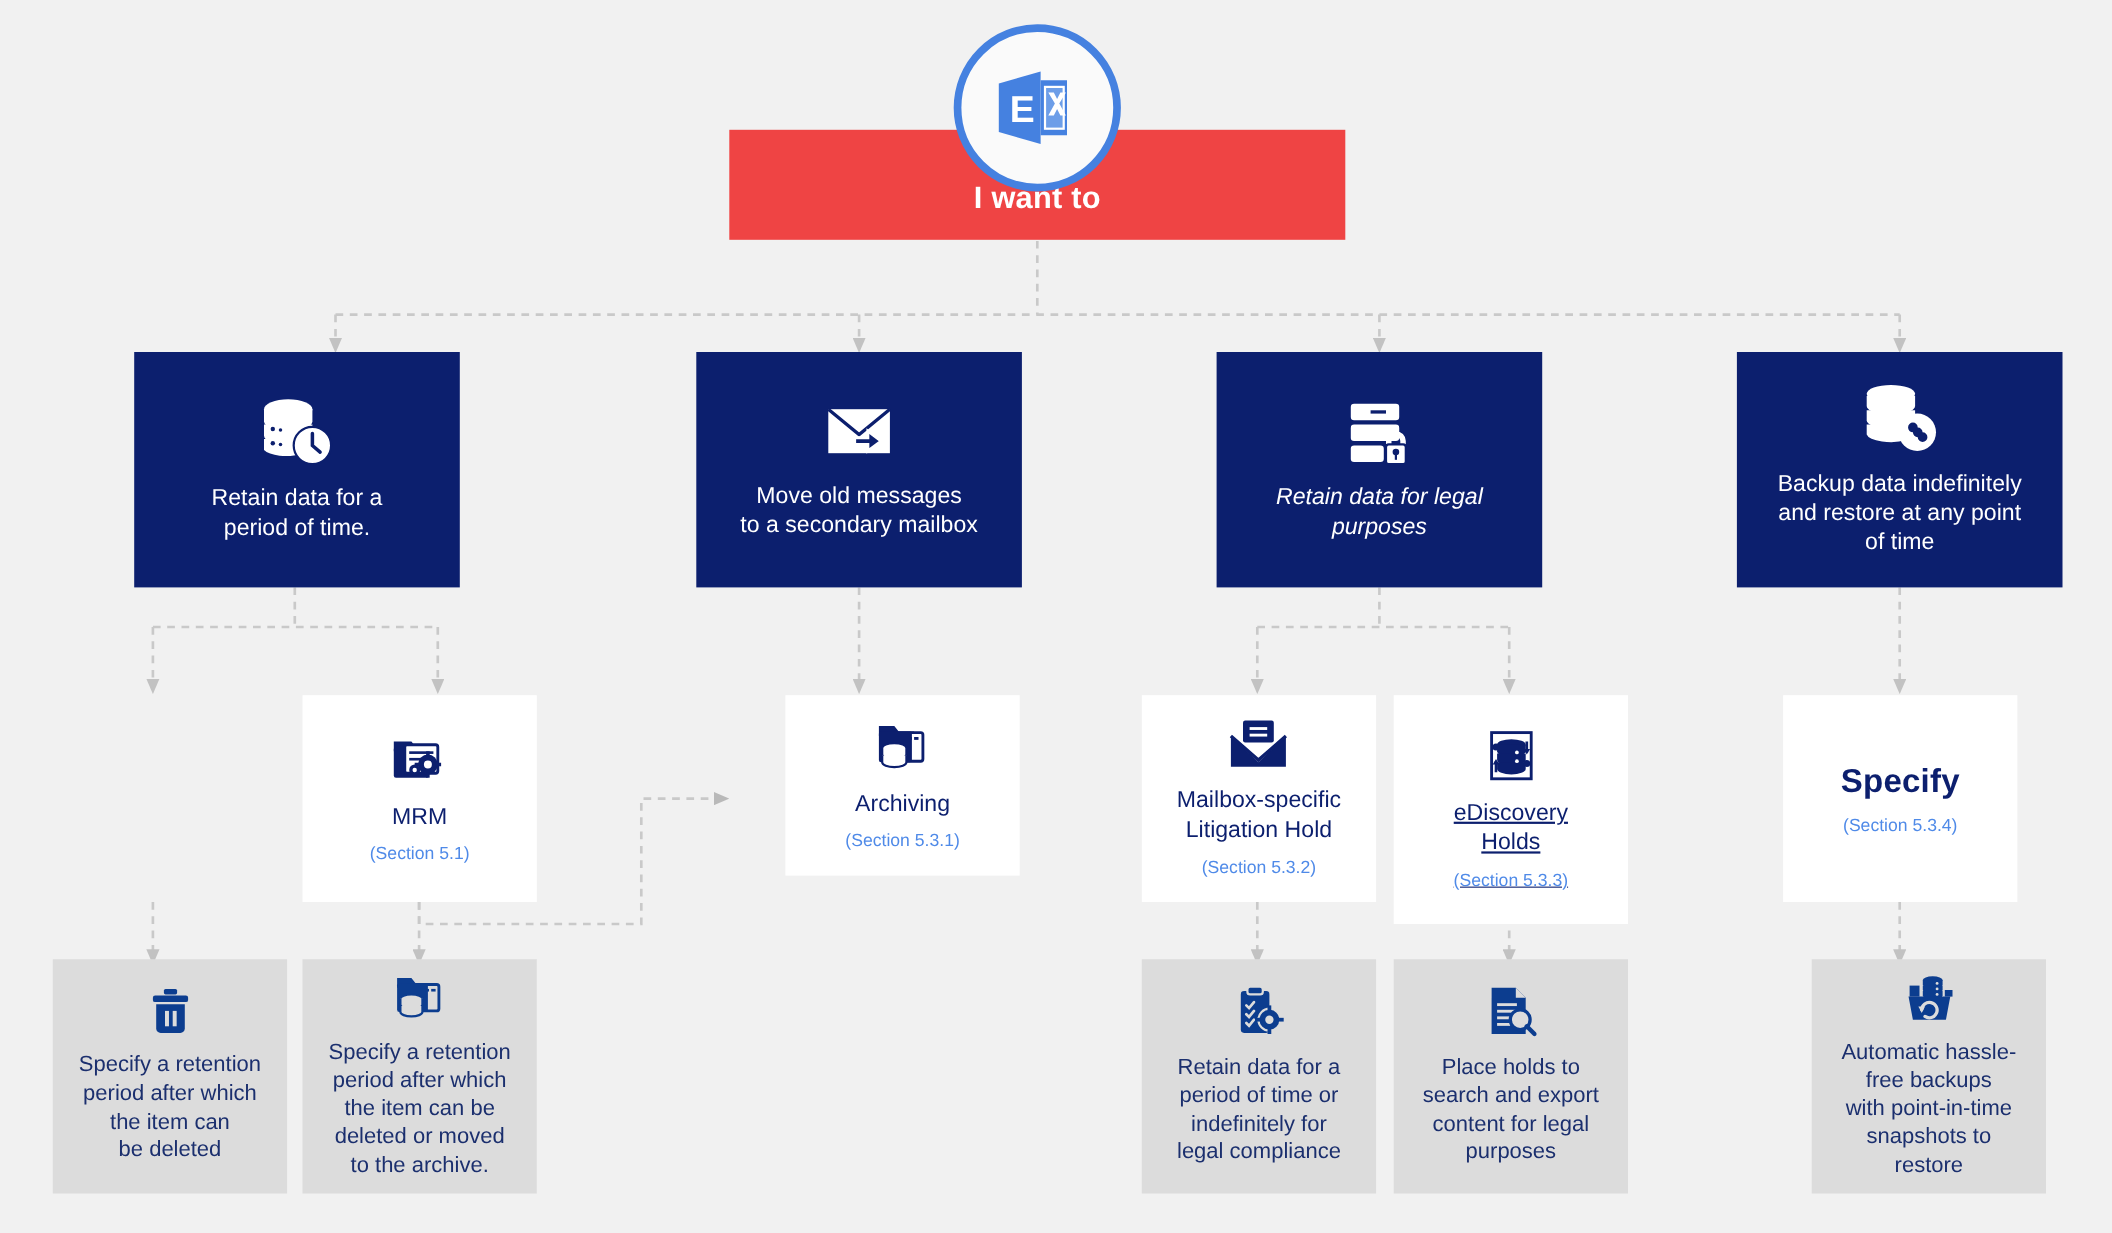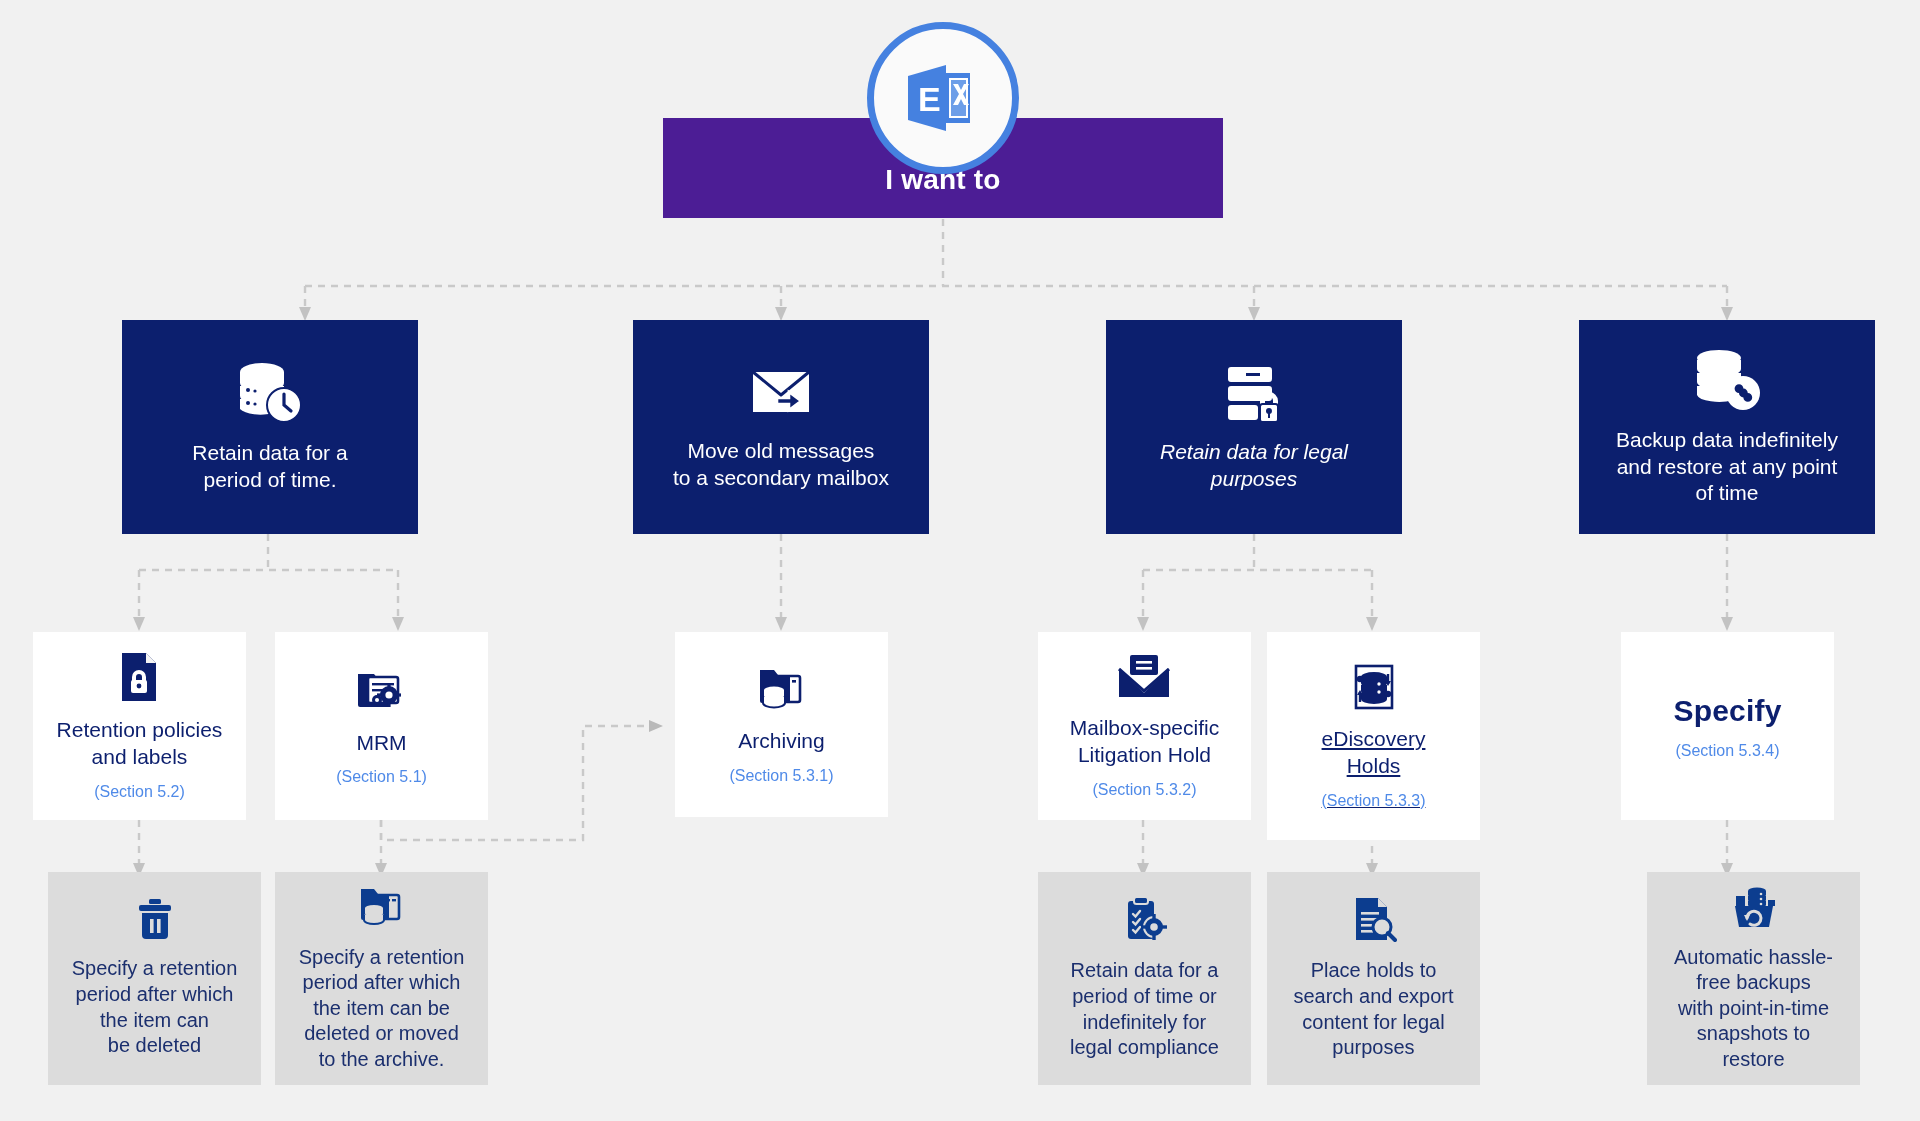--- a/index.html
+++ b/index.html
@@ -10,21 +10,21 @@
     font-family:"Liberation Sans", sans-serif;
     position:relative;
     overflow:hidden;
   }
   .canvas { position:absolute; inset:0; }
   svg.wires { position:absolute; inset:0; width:1920px; height:1121px; pointer-events:none; }
 
   
   .root-banner {
     position:absolute; left:663px; top:118px; width:560px; height:100px;
-    background:#4c1d95;
+    background:#ef4444;
     display:flex; align-items:flex-end; justify-content:center;
     padding-bottom:22px;
   }
   .root-banner .label {
     color:#ffffff; font-size:28px; font-weight:bold; letter-spacing:.2px;
   }
   .logo-badge {
     position:absolute; left:867px; top:22px; width:152px; height:152px;
     border-radius:50%;
     background:#fafafa;
@@ -181,37 +181,20 @@
         <circle cx="52" cy="46" r="17" fill="#fff"></circle>
         <path d="M45 46 a4.4 4.4 0 1 1 4.4 4.4 a4.4 4.4 0 1 0 4.4 -4.4 a4.4 4.4 0 1 1 -4.4 -4.4 a4.4 4.4 0 1 0 -4.4 4.4 z" fill="#0c1f6e" transform="translate(3,0)"></path>
       </svg>
     </div>
     <div class="icon-spacer"></div>
     <div class="title" style="white-space:pre-line;">Backup data indefinitely
 and restore at any point
 of time</div>
   </div>
 
-  <div class="node level2" style="left:33px; top:632px; width:213px; height:188px;">
-    <div class="stack">
-      <div class="icon">
-        <svg width="42" height="52" viewBox="0 0 42 52">
-          <path d="M4 2 h24 l10 10 v38 h-34 z" fill="#0c1f6e"></path>
-          <path d="M28 2 v10 h10 z" fill="#f4f4f4"></path>
-          <path d="M14 26 a7 7 0 0 1 14 0 v4 h-4 v-4 a3 3 0 0 0 -6 0 v4 h-4 z" fill="#fff"></path>
-          <rect x="13" y="29" width="16" height="13" rx="2" fill="#fff"></rect>
-          <circle cx="21" cy="35" r="2.4" fill="#0c1f6e"></circle>
-        </svg>
-      </div>
-      <div class="icon-spacer"></div>
-      <div class="title" style="white-space:pre-line;">Retention policies
-and labels</div>
-      <div class="section">(Section 5.2)</div>
-    </div>
-  </div>
 
   <div class="node level2" style="left:275px; top:632px; width:213px; height:188px;">
     <div class="stack">
       <div class="icon">
         <svg width="52" height="50" viewBox="0 0 52 50">
           <path d="M2 8 h16 l4 5 h10 v4 h-30 z" fill="#0c1f6e"></path>
           <rect x="2" y="13" width="32" height="28" rx="2" fill="#0c1f6e"></rect>
           <rect x="12" y="11" width="30" height="26" rx="2" fill="#fff" stroke="#0c1f6e" stroke-width="2.6"></rect>
           <rect x="16" y="17" width="22" height="2.4" fill="#0c1f6e"></rect>
           <rect x="16" y="23" width="22" height="2.4" fill="#0c1f6e"></rect>
@@ -230,21 +213,21 @@
             <circle cx="0" cy="0" r="2" fill="#fff"></circle>
           </g>
         </svg>
       </div>
       <div class="icon-spacer"></div>
       <div class="title" style="white-space:pre-line;">MRM</div>
       <div class="section">(Section 5.1)</div>
     </div>
   </div>
 
-  <div class="node level2" style="left:675px; top:632px; width:213px; height:185px;">
+  <div class="node level2" style="left:714px; top:632px; width:213px; height:164px;">
     <div class="stack">
       <div class="icon">
         <svg width="52" height="50" viewBox="0 0 52 50">
           <path d="M4 6 h14 l4 5 h14 v4 h-32 z" fill="#0c1f6e"></path>
           <rect x="14" y="12" width="30" height="26" rx="2" fill="#fff" stroke="#0c1f6e" stroke-width="2.6"></rect>
           <rect x="30" y="16" width="4" height="2.6" fill="#0c1f6e"></rect>
           <rect x="36" y="16" width="4" height="2.6" fill="#0c1f6e"></rect>
           <rect x="4" y="11" width="30" height="28" rx="2" fill="#0c1f6e"></rect>
           <g transform="translate(18,26)">
             <ellipse cx="0" cy="0" rx="11" ry="4.4" fill="#fff" stroke="#0c1f6e" stroke-width="2"></ellipse>

